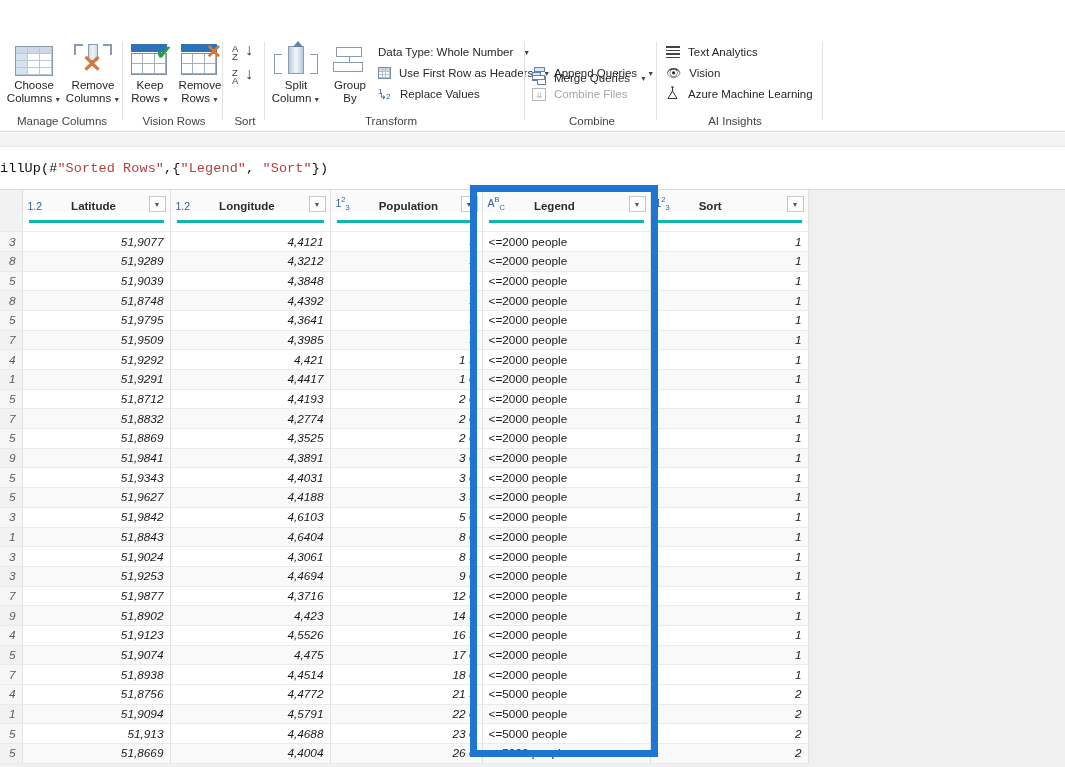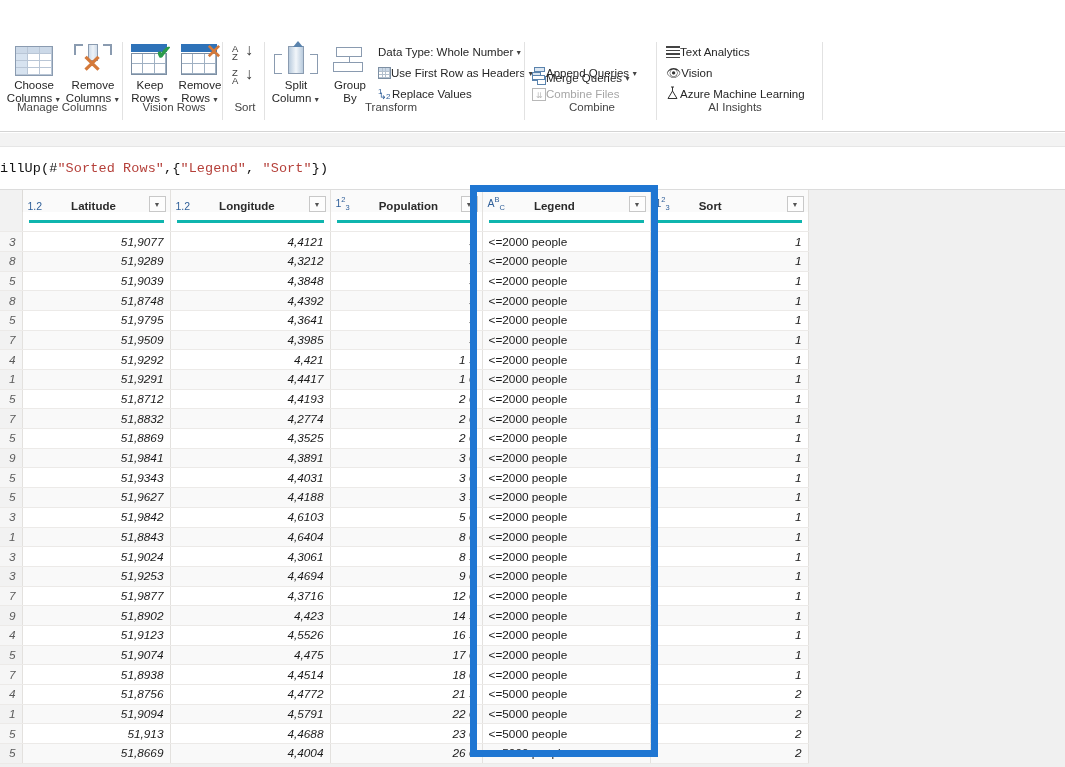--- a/index.html
+++ b/index.html
@@ -18,32 +18,32 @@
     background:#ffffff; border-bottom:1px solid #d4d4d4;
   }
   .ribbon-top-strip {
     position:absolute; left:0; top:0; width:1065px; height:36px; background:#ffffff;
   }
   .rgroup { position:absolute; top:0; height:96px; }
   .rgroup-sep {
     position:absolute; top:6px; width:1px; height:78px; background:#e2e2e2;
   }
   .rgroup-label {
-    position:absolute; bottom:19px; width:100%; text-align:center;
+    position:absolute; bottom:5px; width:100%; text-align:center;
     font-size:11.5px; color:#444; white-space:nowrap;
   }
   .big-btn {
     position:absolute; top:4px; text-align:center; cursor:default;
   }
   .big-btn .bi { height:36px; display:flex; align-items:flex-end; justify-content:center; }
   .big-btn .bl {
     font-size:11.5px; color:#262626; line-height:12.5px; margin-top:3px; white-space:nowrap;
   }
   .small-btn {
-    position:absolute; height:20px; display:flex; align-items:center; gap:0;
+    position:absolute; height:20px; display:flex; align-items:center; gap:8px;
     font-size:11.5px; color:#262626; white-space:nowrap; cursor:default;
   }
   .small-btn.disabled { color:#a6a6a6; }
   .caret { font-size:7px; color:#444; margin-left:2px; }
 
   
   .ic-table {
     width:38px; height:30px; border:1px solid #8a9bb0; background:#fff;
     display:grid; grid-template-columns:repeat(3,1fr); grid-template-rows:7px 1fr 1fr 1fr;
   }

